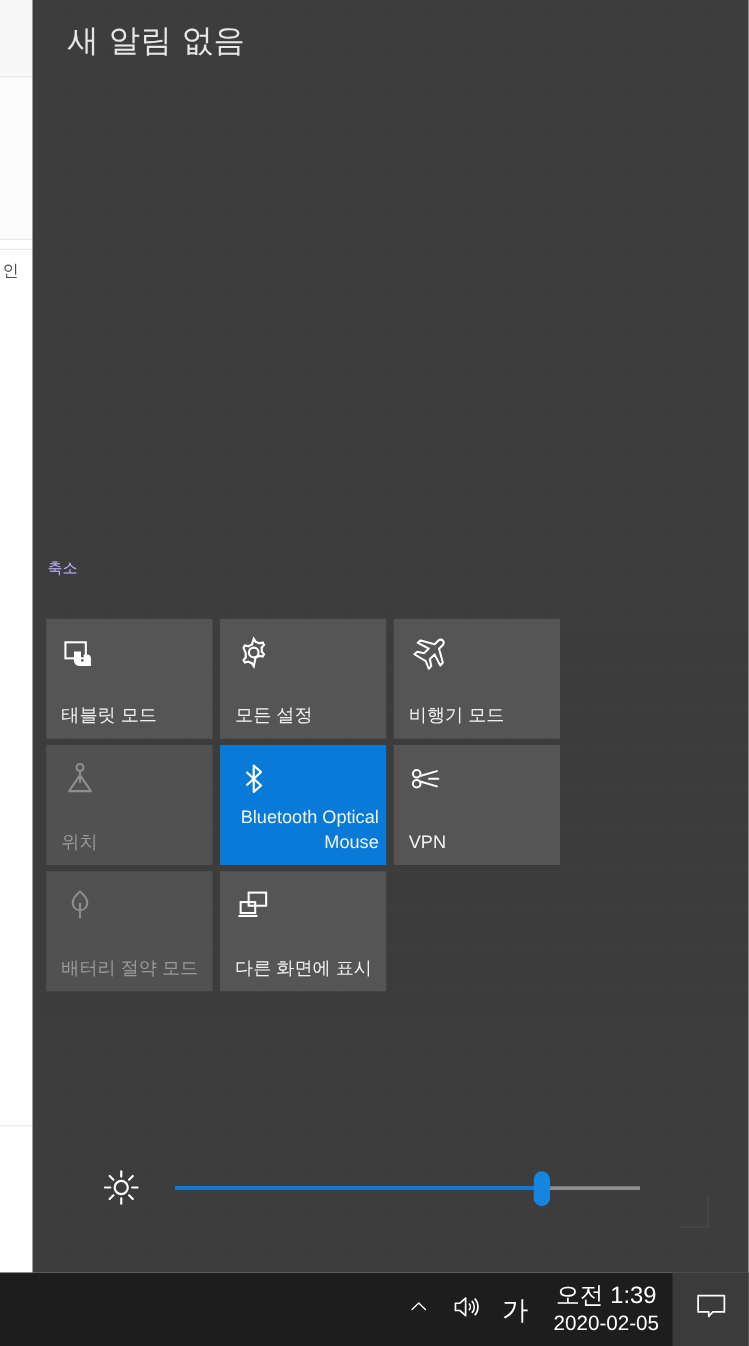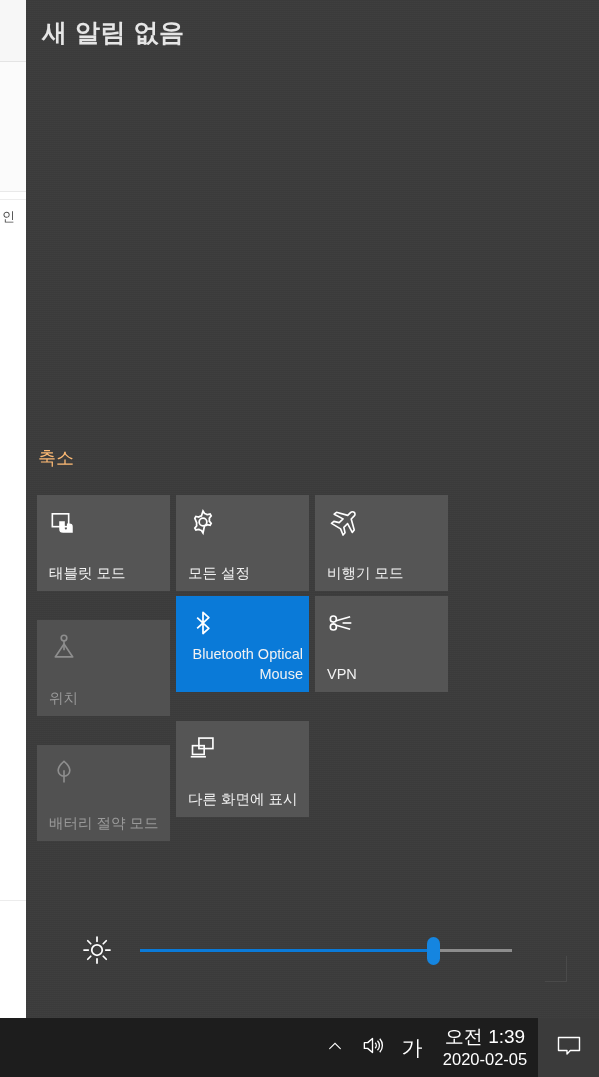--- a/index.html
+++ b/index.html
@@ -44,49 +44,49 @@
   }
   .ac-noise {
     position:absolute; inset:0;
     background-image:
       repeating-linear-gradient(0deg, rgba(255,255,255,0.012) 0 1px, rgba(0,0,0,0.012) 1px 2px),
       repeating-linear-gradient(90deg, rgba(255,255,255,0.008) 0 1px, rgba(0,0,0,0.008) 1px 2px);
     pointer-events:none;
   }
 
   .ac-header {
-    position:absolute; left:16px; top:16px;
-    font-size:25px; color:#e6e6e6; font-weight:700;
+    position:absolute; left:28px; top:16px;
+    font-size:25px; color:#e6e6e6; font-weight:400;
     letter-spacing:0.5px;
   }
 
   .ac-notif-area {
     position:absolute; left:0; top:70px; width:573px; height:360px;
   }
 
   .collapse-link {
     position:absolute; left:12px; top:446px;
-    font-size:18px; color:#fdba74; cursor:pointer;
+    font-size:12px; color:#c4b5fd; cursor:pointer;
   }
 
   
   .tile-grid {
     position:absolute; left:11px; top:495px; width:556px;
   }
   .tile-row { display:flex; gap:6px; margin-bottom:5px; }
   .tile {
     position:relative;
     width:133px; height:96px;
     background:#555555;
     cursor:pointer;
     overflow:hidden;
     padding-left:20px;
   }
   .tile.active { background:#0a7ad8;text-align:right; }
-  .tile.disabled { background:#515151;margin-top:24px; }
+  .tile.disabled { background:#515151; }
   .tile.empty { background:transparent; cursor:default; }
 
   .tile-icon {
     position:absolute; left:12px; top:12px;
     width:30px; height:30px;
     color:#ffffff;
     display:flex; align-items:center; justify-content:center;
   }
   .tile.disabled .tile-icon { color:#8e8e8e; }
   .tile-icon svg { width:28px; height:28px; display:block; }

